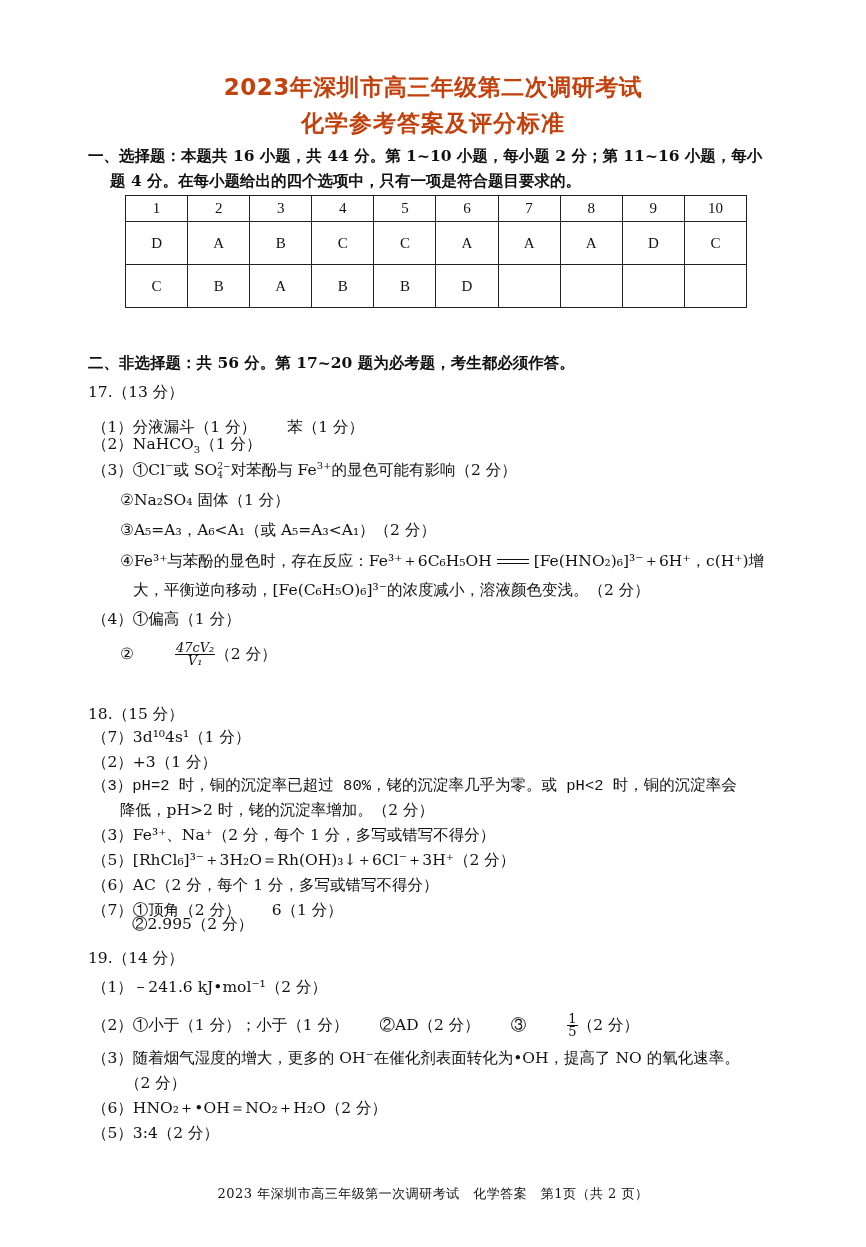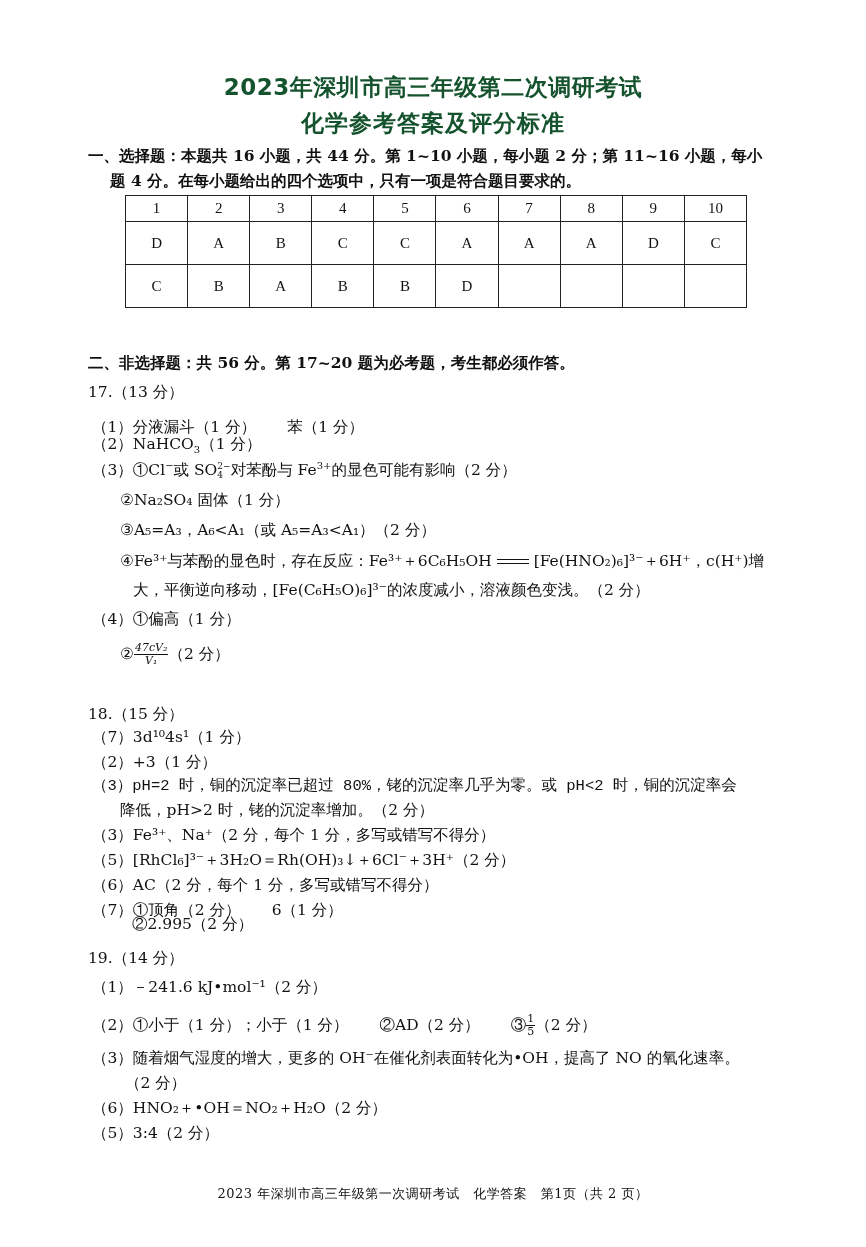--- a/index.html
+++ b/index.html
@@ -1,30 +1,30 @@
 <!DOCTYPE html>
 <html><head>
 <meta charset="utf-8">
 <style>
   html, body { margin:0; padding:0; background:#ffffff; }
   body { width:866px; height:1247px; position:relative; overflow:hidden;
          font-family:"DejaVu Serif","Liberation Serif",serif; color:#111; }
   .title { position:absolute; left:0; width:866px; text-align:center;
-           font-family:"DejaVu Sans","Liberation Sans",sans-serif; font-weight:bold; color:#14532d; }
+           font-family:"DejaVu Sans","Liberation Sans",sans-serif; font-weight:bold; color:#c2410c; }
   .t1 { top:72px; font-size:23px; letter-spacing:0.5px; }
   .t2 { top:108px; font-size:23px; letter-spacing:1px; }
   .line { position:absolute; font-size:15.5px; white-space:nowrap; line-height:20px; }
   .bold { font-weight:bold; }
   table.ans { position:absolute; left:125px; top:195px; width:622px; border-collapse:collapse;
               font-family:"Liberation Serif",serif; font-size:15px; }
   table.ans td { border:1.5px solid #222; text-align:center; width:10%; padding:0; }
   tr.num td { height:25px; }
   tr.let td { height:42px; }
   sup, sub { font-size:10px; line-height:0; }
-  .frac { display:inline-block; vertical-align:middle; text-align:center; font-size:11px; line-height:12px; font-style:italic; }
+  .frac { display:inline-block; vertical-align:middle; text-align:center; font-size:13px; line-height:12px; font-style:italic;margin-left:41px; }
   .frac .n { display:block; border-bottom:1px solid #111; padding:0 1px; }
   .frac .d { display:block; }
   .footer { position:absolute; left:0; width:866px; top:1185px; text-align:center; font-size:13px; letter-spacing:0.5px; }
   .eq-arrow { display:inline-block; width:32px; position:relative; height:10px; vertical-align:middle; }
   .eq-arrow::before { content:""; position:absolute; left:0; right:0; top:2px; border-top:1.5px solid #111; }
   .eq-arrow::after { content:""; position:absolute; left:0; right:0; top:6px; border-top:1.5px solid #111; }
 </style>
 </head>
 <body>
 

